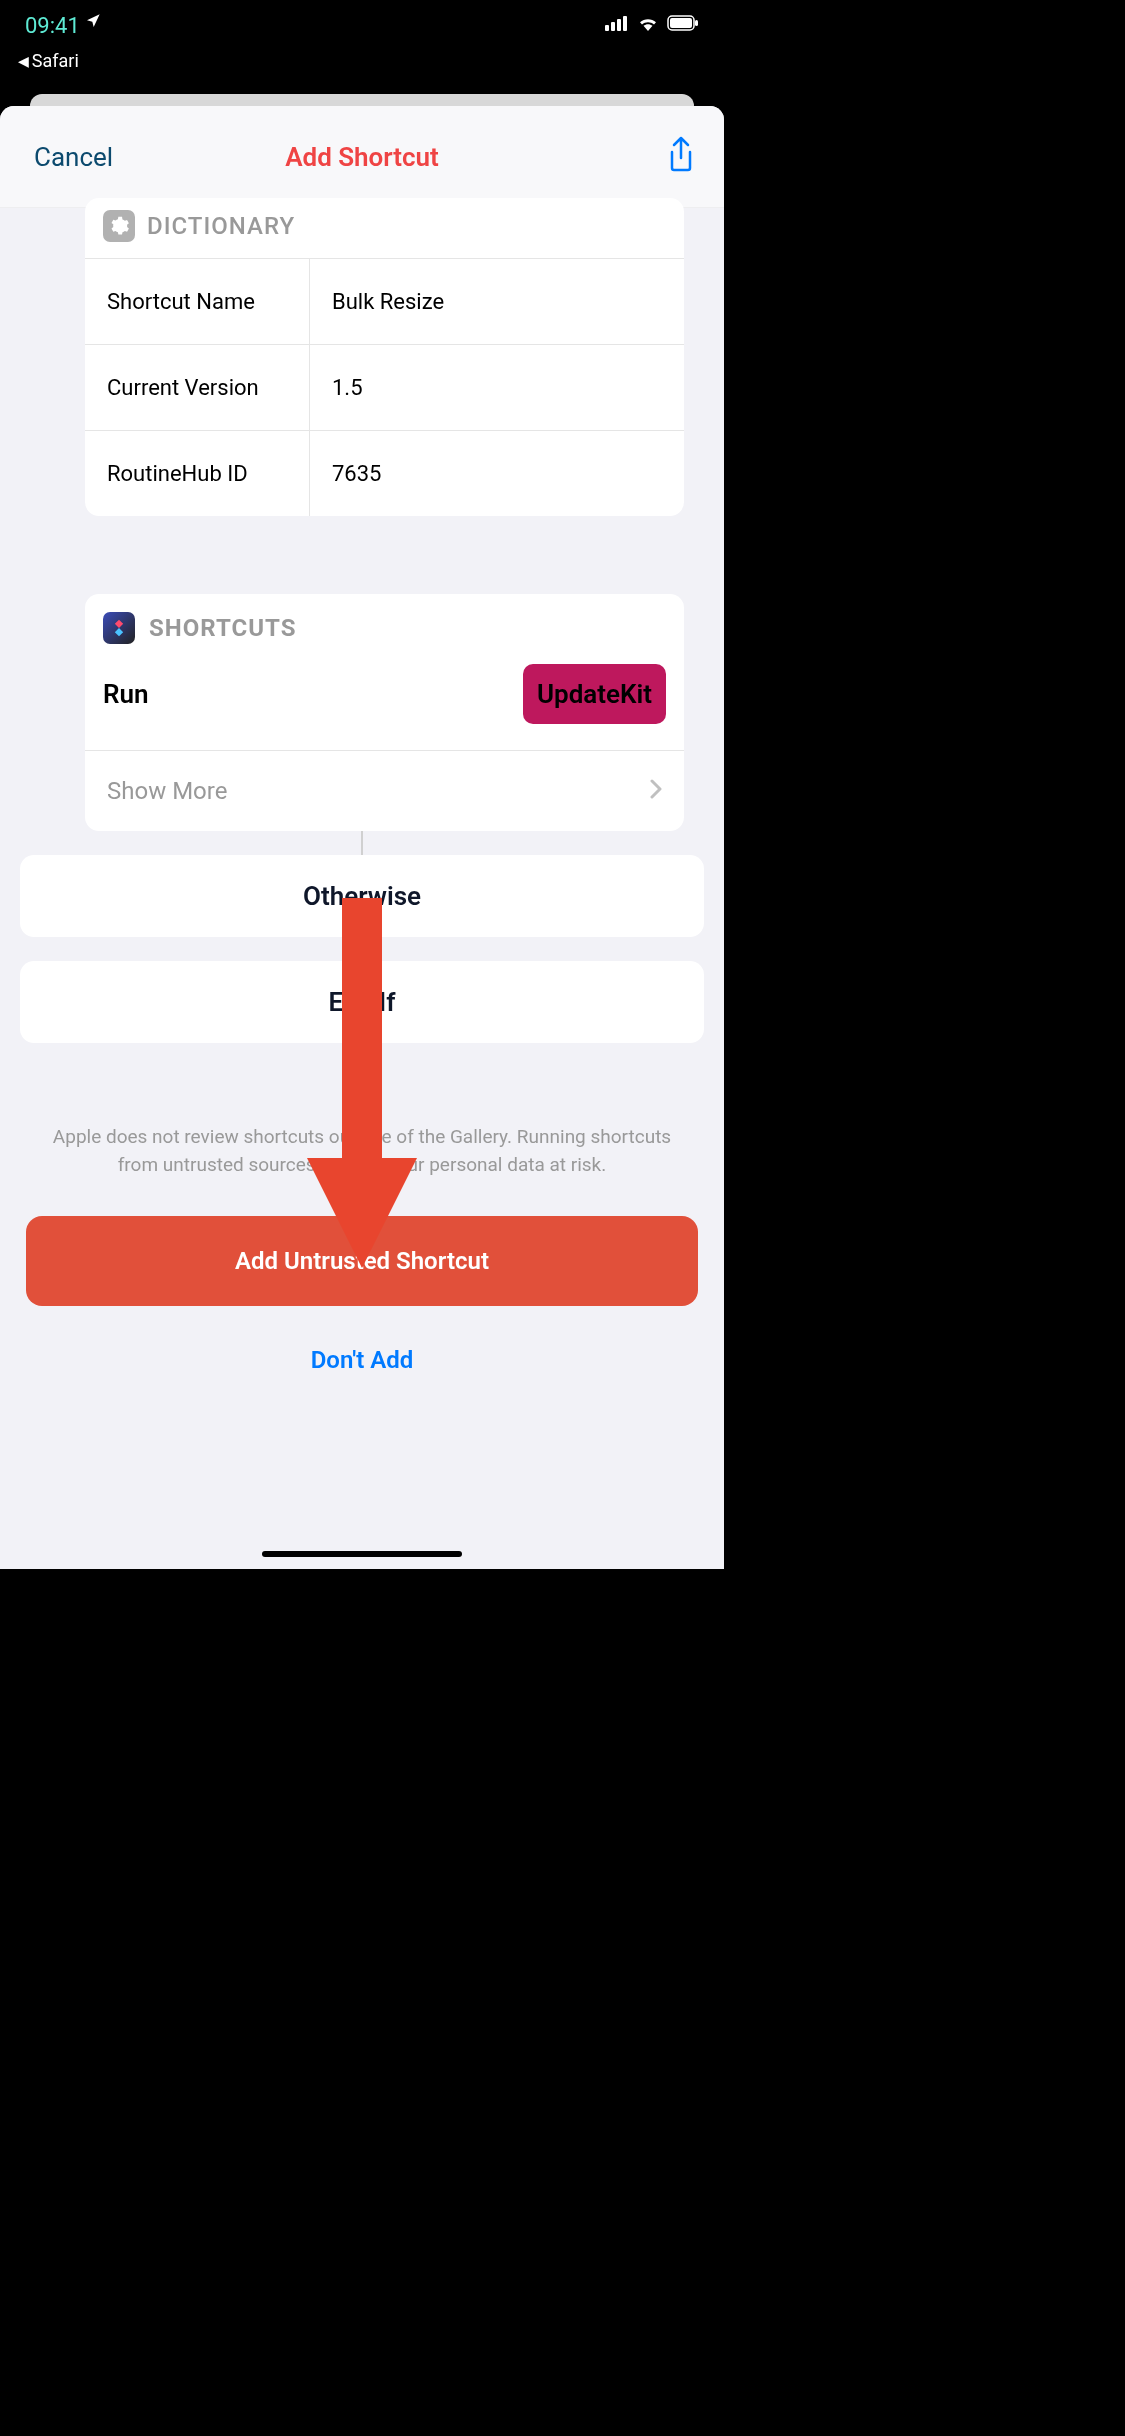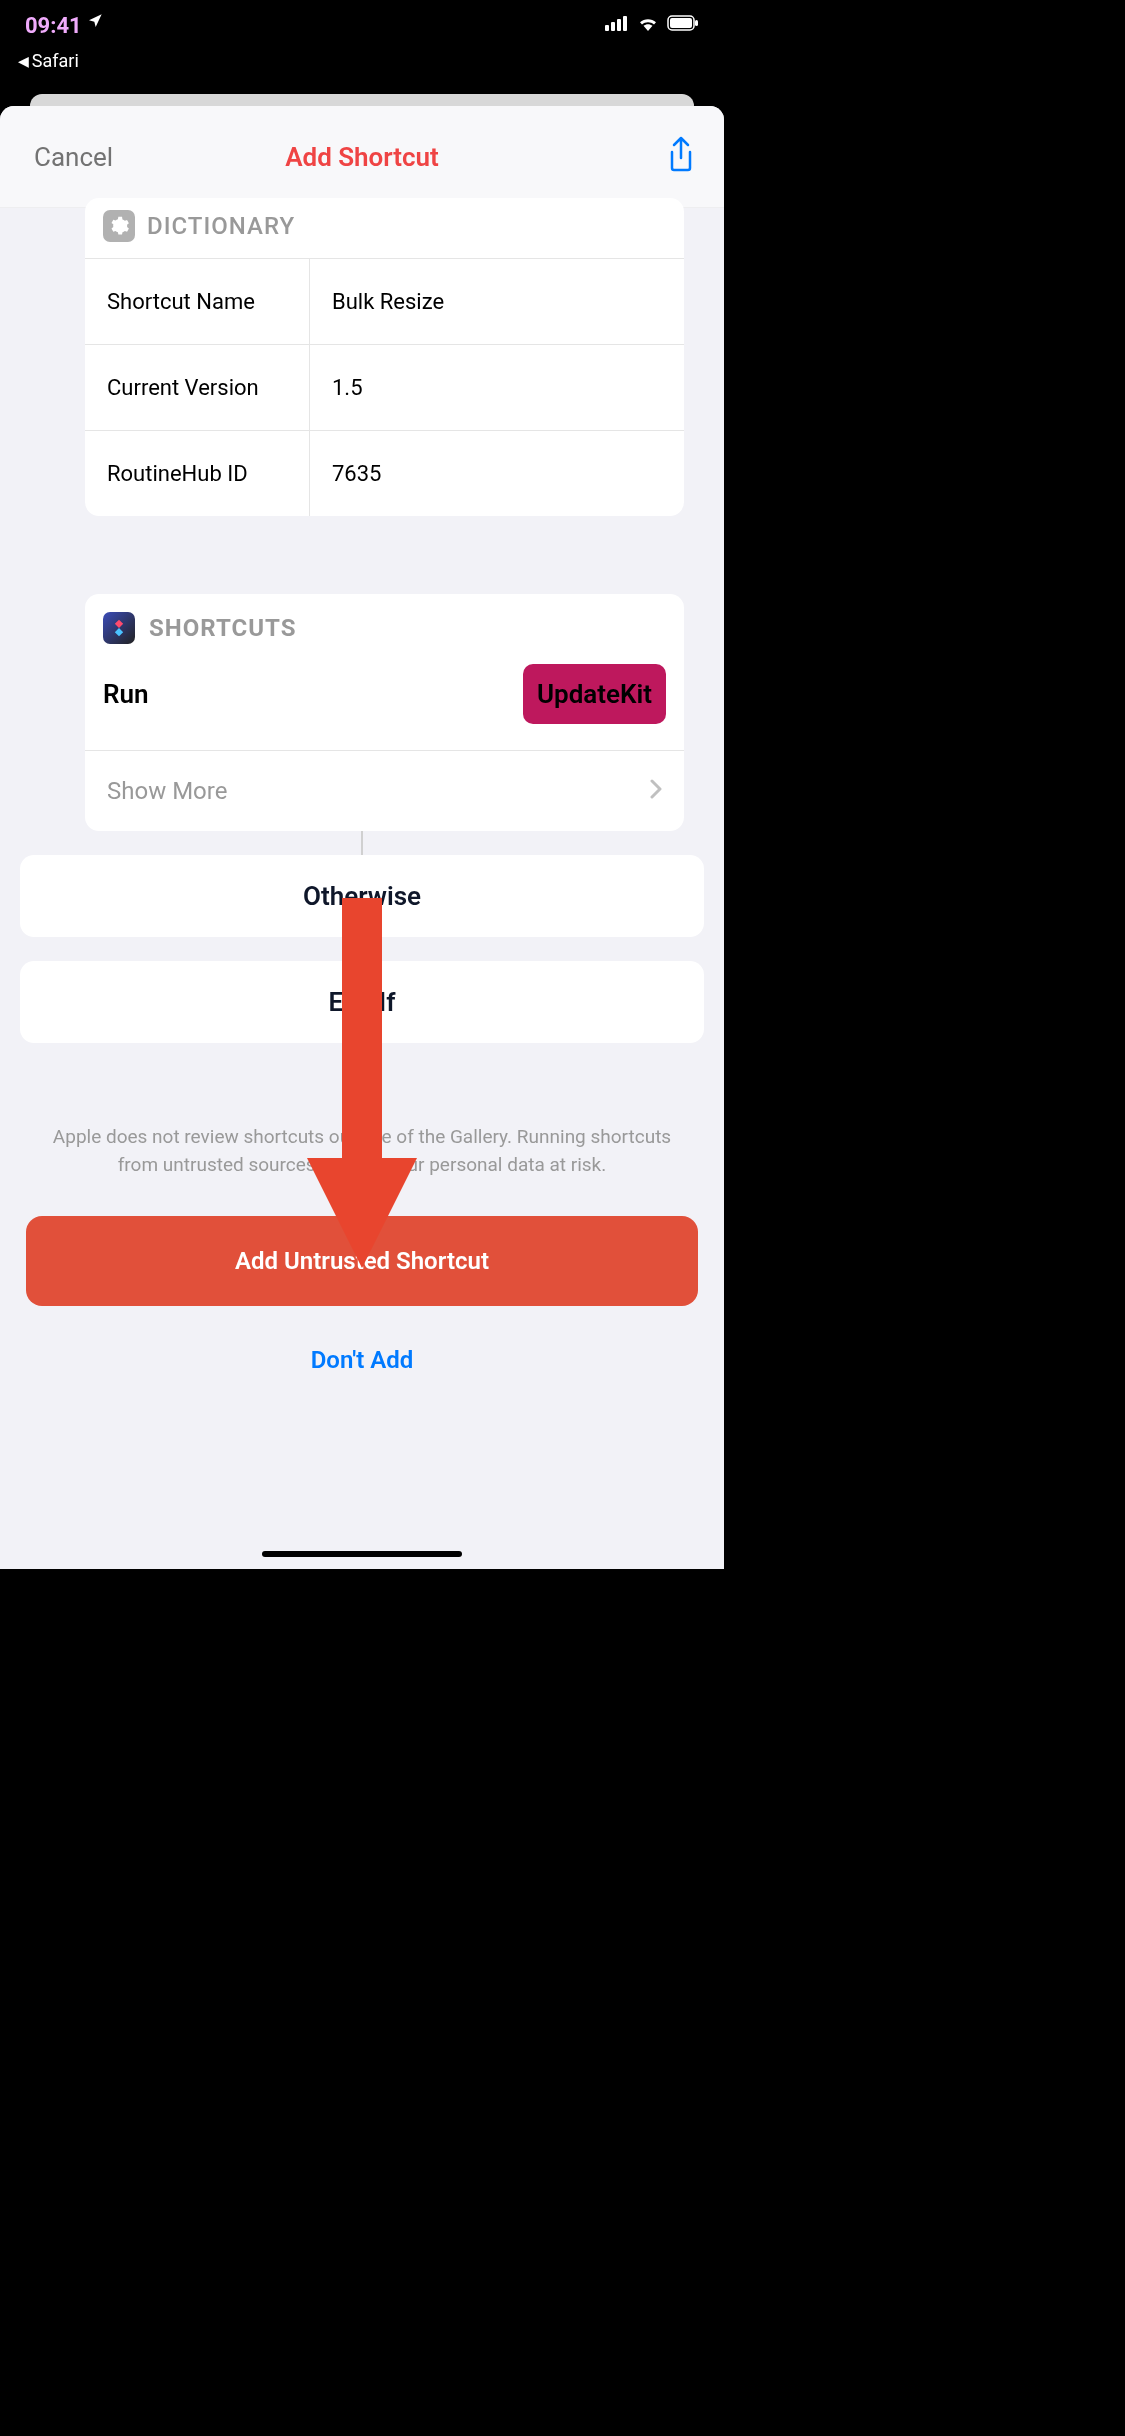--- a/index.html
+++ b/index.html
@@ -15,26 +15,26 @@
       position: relative;
       overflow: hidden;
     }
     .status-bar {
       position: absolute;
       top: 0;
       left: 0;
       right: 0;
       height: 50px;
       background: #000;
-      color: #f0abfc;
+      color: #5eead4;
       display: flex;
       justify-content: space-between;
       align-items: center;
       padding: 0 25px;
-      font-weight: 700;
+      font-weight: 400;
       z-index: 10;
     }
     .status-left {
       display: flex;
       align-items: center;
       gap: 5px;
       font-size: 22px;
     }
     .location-arrow {
       font-size: 16px;
@@ -81,21 +81,21 @@
     .sheet-header {
       height: 102px;
       background: rgba(248,248,250,0.95);
       display: flex;
       align-items: center;
       justify-content: space-between;
       padding: 0 28px 0 34px;
       border-bottom: 1px solid rgba(0,0,0,0.04);
     }
     .cancel-btn {
-      color: #737373;
+      color: #0c4a6e;
       font-size: 26px;
     }
     .sheet-title {
       color: #ef4444;
       font-size: 26px;
       font-weight: 600;
       position: absolute;
       left: 50%;
       transform: translateX(-50%);
     }

